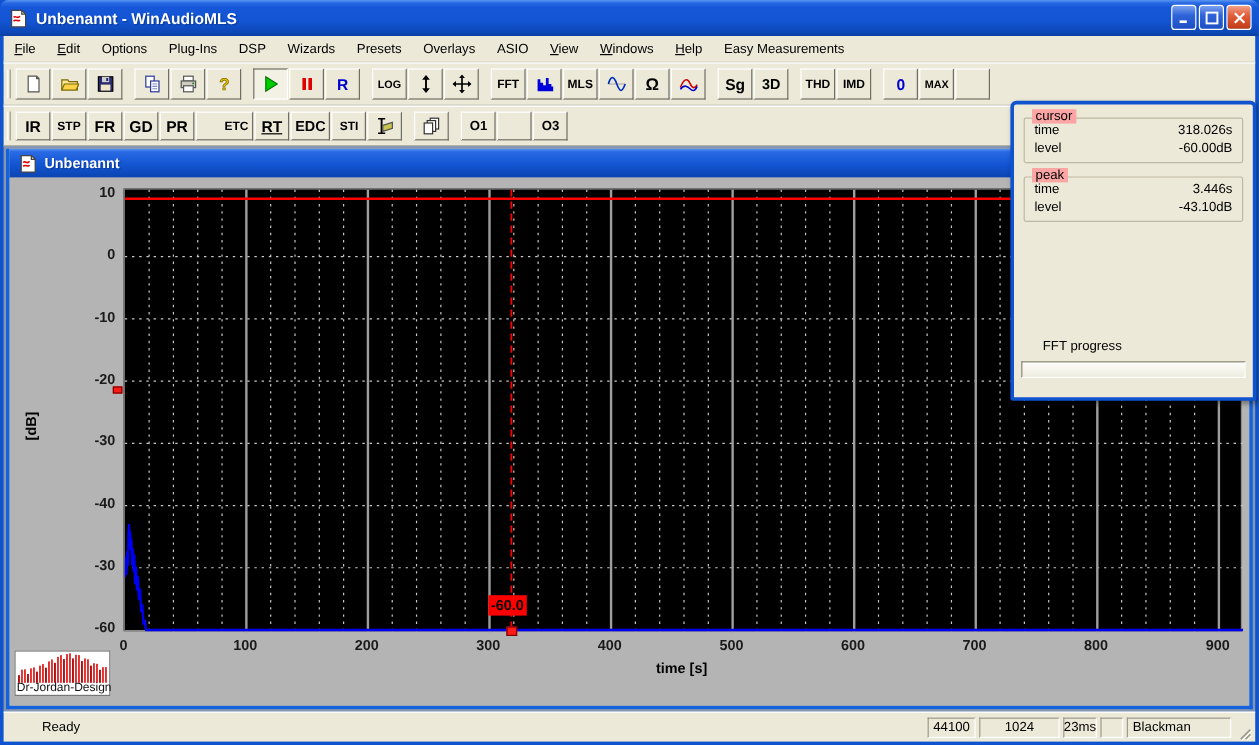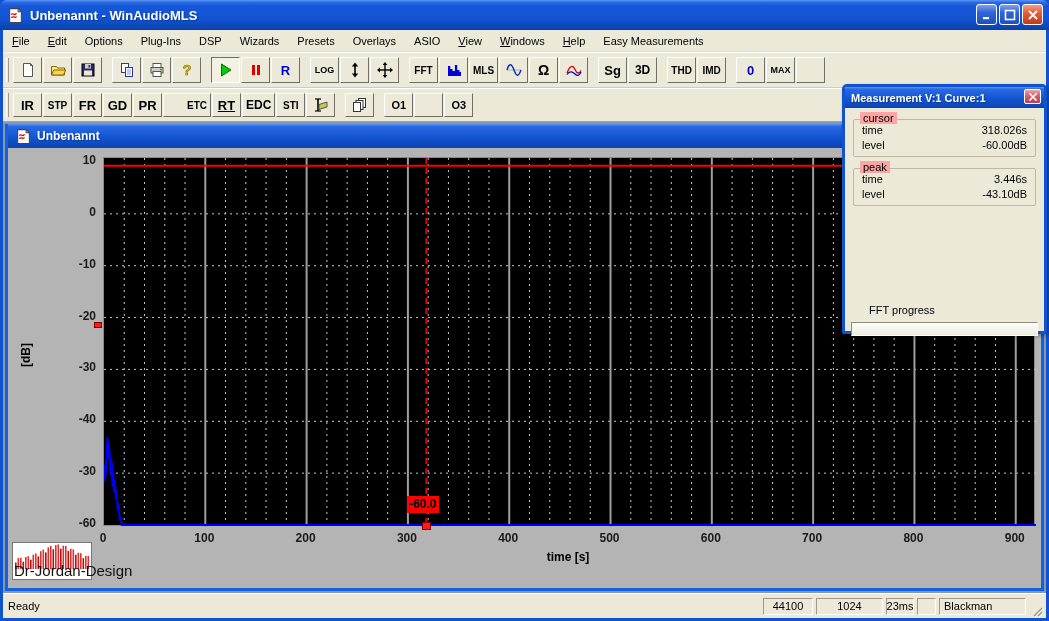--- a/index.html
+++ b/index.html
@@ -47,41 +47,41 @@
   #chartclient{position:relative;width:100%;height:calc(100% - 24px);background:#b4b4b4;}
   #plot{position:absolute;left:95px;top:9px;width:932px;height:369px;background:#000;border:1px solid #8a8a8a;overflow:visible;}
   #plot svg{position:absolute;left:0;top:0;}
   .ytick{position:absolute;width:50px;text-align:right;font-size:12px;font-weight:bold;color:#1a1a1a;}
   .xtick{position:absolute;width:50px;text-align:center;font-size:12px;font-weight:bold;color:#1a1a1a;}
   #ylab{position:absolute;left:6px;top:200px;font-size:12px;font-weight:bold;transform:rotate(-90deg);transform-origin:center;}
   #xlab{position:absolute;top:402px;left:480px;width:160px;text-align:center;font-size:12px;font-weight:bold;}
   #cursorlabel{position:absolute;background:#ff0000;color:#000;font-size:12px;font-weight:bold;padding:0 2px;line-height:17px;}
   .redmark{position:absolute;background:#ff1a1a;border:1px solid #7a0000;}
   #logo{position:absolute;left:4px;top:394px;width:80px;height:38px;background:#fff;border:1px solid #777;}
-  #logo .ltext{position:absolute;left:1px;bottom:0;font-size:15px;color:#111;white-space:nowrap;}
+  #logo .ltext{position:absolute;left:1px;bottom:0;font-size:10px;color:#111;white-space:nowrap;}
 
   
   #mpanel{position:absolute;left:842px;top:84px;width:205px;height:250px;border:3px solid #0f53cf;
     border-radius:5px 5px 2px 2px;background:#ece9d8;box-shadow:2px 2px 4px rgba(0,0,0,.35);}
   #mtitle{height:21px;background:linear-gradient(180deg,#5a96f2 0%,#2a6ae4 10%,#1254d2 55%,#0c46b4 95%);
     border-radius:2px 2px 0 0;display:flex;align-items:center;position:relative;}
   #mtitle .ttext{color:#fff;font-weight:bold;font-size:11px;margin-left:6px;text-shadow:1px 1px 1px #0a3a9a;}
   #mclose{position:absolute;right:3px;top:2px;width:17px;height:15px;border:1px solid #fff;border-radius:2px;
     background:linear-gradient(180deg,#eaa7ae,#d2606d 45%,#b84450);display:flex;align-items:center;justify-content:center;}
   #mbody{position:relative;height:calc(100% - 21px);}
   .group{position:relative;border:1px solid #bdb9a3;border-radius:2px;margin:11px 8px 2px 8px;padding:3px 6px 3px 6px;}
   .group-label{position:absolute;top:-8px;left:6px;background:#fca5a5;padding:0 3px;font-size:11px;}
   .grow{display:flex;justify-content:space-between;font-size:11px;line-height:15px;padding:0 2px;}
   #fftlabel{position:absolute;left:24px;bottom:26px;font-size:11px;}
   #progress{position:absolute;left:6px;right:6px;bottom:6px;height:14px;background:linear-gradient(180deg,#fdfdfb,#eeecdf);
     border:1px solid;border-color:#8d8a7b #fff #fff #8d8a7b;}
 
   
   #statusbar{position:absolute;left:3px;top:593px;width:1043px;height:25px;background:#ece9d8;
-    border-top:1px solid #fff;display:flex;align-items:center;font-size:11px;}
+    border-top:1px solid #fff;display:flex;align-items:center;font-size:11px;padding-left:27px;}
   #statusmsg{margin-left:5px;flex:1;}
   .spanel{height:17px;border:1px solid;border-color:#9d9a8b #fff #fff #9d9a8b;margin-left:3px;
     display:flex;align-items:center;justify-content:center;font-size:11px;background:#ece9d8;}
   .spanel.left{justify-content:flex-start;padding-left:4px;}
   #grip{width:14px;height:14px;margin:0 2px 0 4px;align-self:flex-end;}
 </style>
 </head>
 <body>
 
 <div id="win">
@@ -488,28 +488,20 @@
           <div class="xtick" style="left: 576.522px; top: 383px;">500</div>
           <div class="xtick" style="left: 677.826px; top: 383px;">600</div>
           <div class="xtick" style="left: 779.13px; top: 383px;">700</div>
           <div class="xtick" style="left: 880.435px; top: 383px;">800</div>
           <div class="xtick" style="left: 981.739px; top: 383px;">900</div>
         </div>
     </div>
   </div>
 
   <div id="mpanel">
-    <div id="mtitle">
-      <span class="ttext">Measurement V:1 Curve:1</span>
-      <span id="mclose">
-          <svg width="10" height="10" viewBox="0 0 10 10">
-            <path d="M1.5 1.5l7 7M8.5 1.5l-7 7" stroke="#fff" stroke-width="1.7"></path>
-          </svg>
-        </span>
-    </div>
     <div id="mbody">
       <div id="mgroups">
           <div class="group">
             <span class="group-label">cursor</span>
             <div class="grow">
               <span>time</span>
               <span>318.026s</span>
             </div>
             <div class="grow">
               <span>level</span>
@@ -529,21 +521,21 @@
           </div>
         </div>
       <div id="fftlabel">FFT progress</div>
       <div id="progress"></div>
     </div>
   </div>
 
   <div id="statusbar">
     <span id="statusmsg">Ready</span>
     <span id="spanels" style="display: flex;">
-        <span class="spanel" style="width: 50px;">44100</span>
+        <span class="spanel" style="width: 40px;">44100</span>
         <span class="spanel" style="width: 67px;">1024</span>
         <span class="spanel" style="width: 28px;">23ms</span>
         <span class="spanel" style="width: 19px;"></span>
         <span class="spanel left" style="width: 87px;">Blackman</span>
       </span>
     <svg id="grip" viewBox="0 0 14 14">
       <path d="M12 4l-8 8M12 8l-4 4M12 12l0 0" stroke="#9d9a8b" stroke-width="1.5"></path>
       <path d="M13 5l-8 8M13 9l-4 4" stroke="#fff" stroke-width="1"></path>
     </svg>
   </div>

